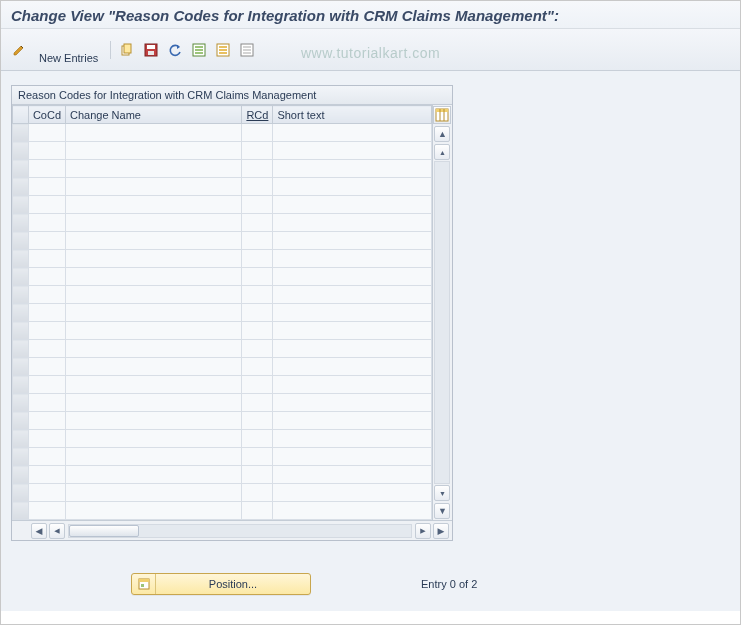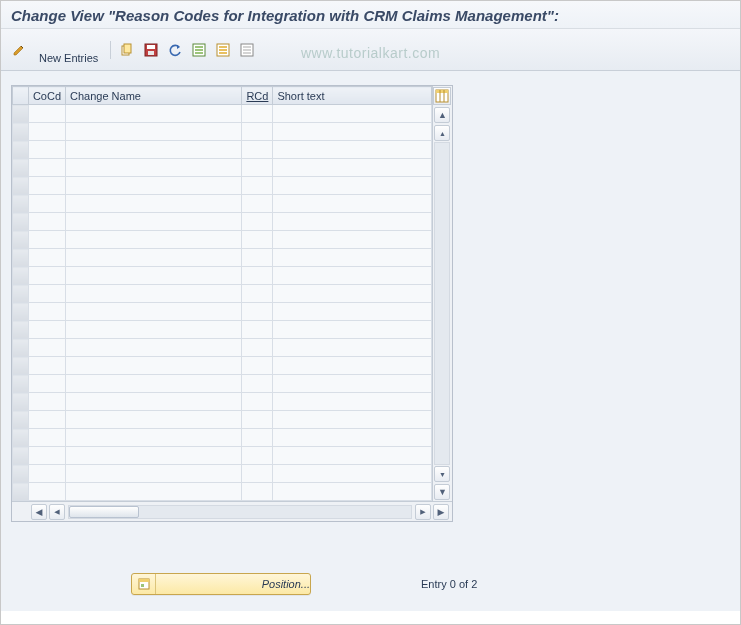--- a/index.html
+++ b/index.html
@@ -168,21 +168,21 @@
     height:22px; width:180px;
     cursor:pointer;
     box-shadow: 0 1px 0 rgba(0,0,0,0.05);
   }
   .position-btn .btn-icon{
     width:24px; height:100%;
     display:flex;align-items:center;justify-content:center;
     border-right:1px solid #dcc47a;
   }
   .position-btn .btn-label{
-    flex:1; text-align:right; color:#2a3b55;font-style:italic;
+    flex:1; text-align:center; color:#2a3b55;
   }
   .entry-text { color:#2a3b55; }
   
   svg { display:block; }
 </style>
 </head>
 <body>
 
 <div class="titlebar">
   <h1>Change View "Reason Codes for Integration with CRM Claims Management":</h1>
@@ -239,20 +239,21 @@
         <rect x="3" y="6" width="8" height="2" fill="#d4d4d4"></rect>
         <rect x="3" y="9" width="8" height="2" fill="#d4d4d4"></rect>
       </svg>
   </span>
 </div>
 
 <div class="watermark">www.tutorialkart.com</div>
 
 <div class="content">
   <div class="panel">
+    <div class="panel-header">Reason Codes for Integration with CRM Claims Management</div>
     <div class="grid-area">
       <table class="grid-table">
         <thead>
           <tr>
             <th class="rowsel"></th>
             <th class="col-cocd">CoCd</th>
             <th class="col-name">Change Name</th>
             <th class="col-rcd">RCd</th>
             <th class="col-short">Short text</th>
           </tr>

